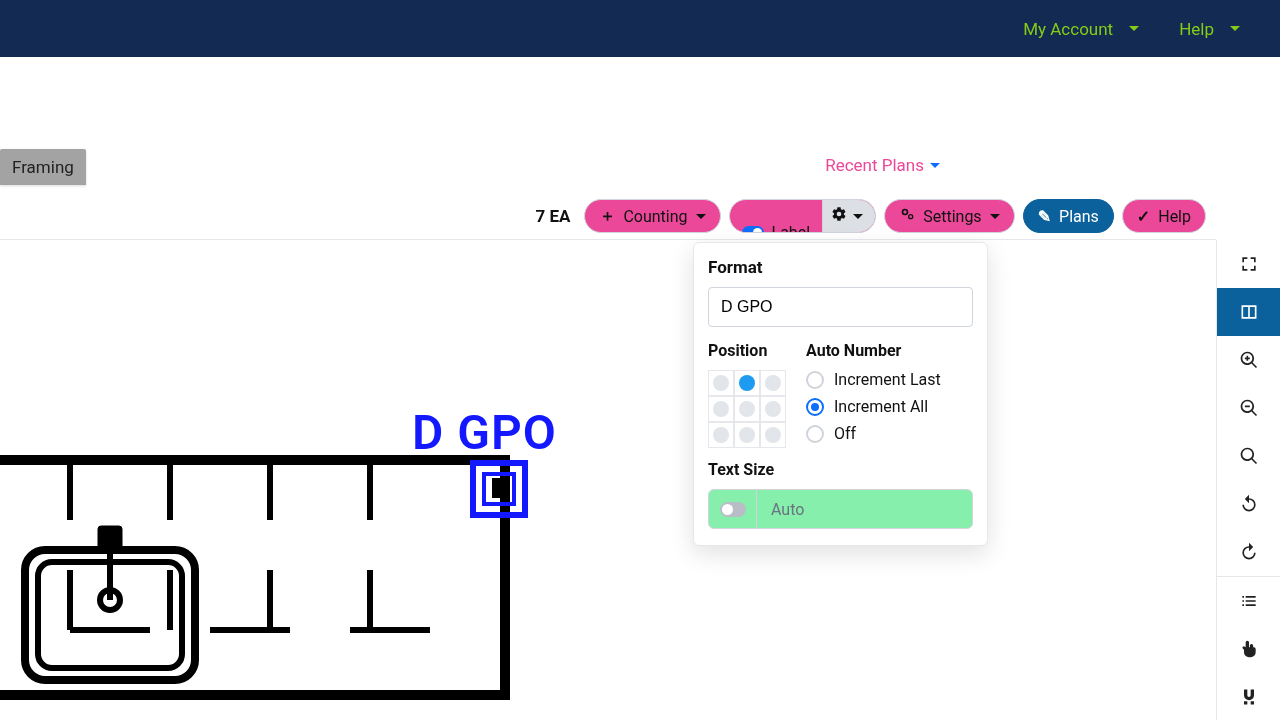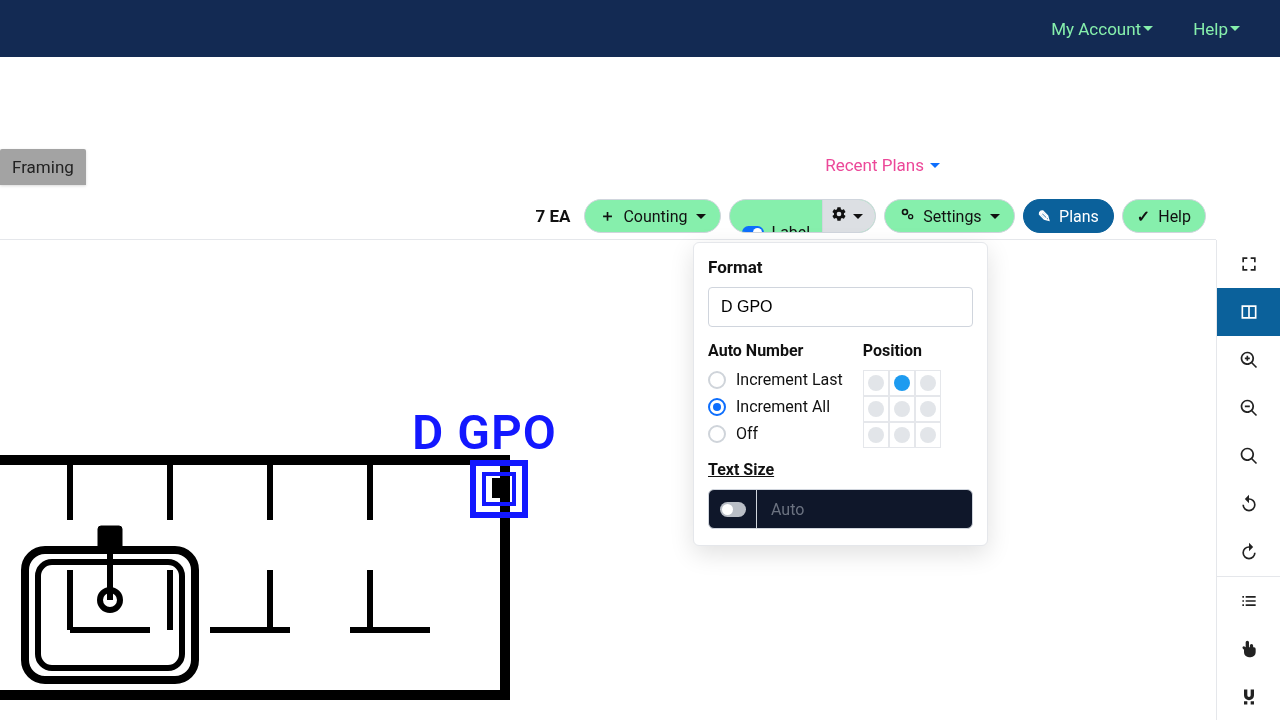--- a/index.html
+++ b/index.html
@@ -1,32 +1,32 @@
 <!DOCTYPE html>
 <html><head>
 <meta charset="utf-8">
 <style>
   * { box-sizing: border-box; margin: 0; padding: 0; }
   body { font-family: -apple-system, BlinkMacSystemFont, "Segoe UI", Roboto, Helvetica, Arial, sans-serif; font-size: 16px; color: #111; background: #fff; overflow: hidden; width: 1280px; height: 720px; position: relative; }
 
   
   .topnav { position: absolute; top: 0; left: 0; right: 0; height: 57px; background: #132a53; display: flex; align-items: center; justify-content: flex-end; padding: 0 40px 0 0; gap: 40px; }
-  .topnav a { color: #86efac; text-decoration: none; font-size: 17px; display: flex; align-items: center; gap: 2px; }
+  .topnav a { color: #84cc16; text-decoration: none; font-size: 17px; display: flex; align-items: center; gap: 16px; }
   .caret-down { width: 0; height: 0; border-left: 5px solid transparent; border-right: 5px solid transparent; border-top: 5px solid currentColor; display: inline-block; }
 
   
   .tabrow { position: absolute; top: 138px; left: 0; right: 0; height: 54px; display: flex; align-items: center; }
   .tab-framing { background: #a3a3a3; box-shadow: 0 1px 3px rgba(0,0,0,.15); border-radius: 2px 2px 0 0; padding: 8px 12px; margin-left: 0px; font-size: 17px; color: #222; position: relative; top: 2px; }
   .recent-plans { margin-left: auto; margin-right: 340px; color: #ec4899; font-size: 17px; display: flex; align-items: center; gap: 6px; cursor: pointer; }
   .recent-plans .caret-down { border-top-color: #0d6efd; }
 
   
   .toolbar { position: absolute; top: 193px; left: 0; right: 64px; height: 47px; display: flex; align-items: center; justify-content: flex-end; gap: 8px; padding: 0 10px 0 0; border-bottom: 1px solid #e5e7eb; }
   .ea-label { font-weight: 700; font-size: 17px; margin-right: 6px; }
-  .pill { background: #86efac; border: 1px solid #d0d5dd; border-radius: 20px; height: 34px; display: flex; align-items: center; padding: 0 14px; gap: 8px; font-size: 16px; cursor: pointer; }
+  .pill { background: #ec4899; border: 1px solid #d0d5dd; border-radius: 20px; height: 34px; display: flex; align-items: center; padding: 0 14px; gap: 8px; font-size: 16px; cursor: pointer; }
   .pill.active-gear { padding: 0; overflow: hidden; }
   .pill.active-gear .caret-part { background: #dcdfe3; padding: 0 12px 0 8px; height: 100%; display: flex; align-items: center; }
   .pill.edit { background: #0b619b; border-color: #0b619b; color: #fff; }
   .toggle-sw { width: 22px; height: 13px; background: #0d6efd; border-radius: 7px; position: relative; }
   .toggle-sw::after { content: ""; position: absolute; width: 9px; height: 9px; background: #fff; border-radius: 50%; top: 2px; right: 2px; }
 
   
   .plus-ic::before { content: "＋"; font-weight: 700; }
   .check-ic::before { content: "✓"; font-weight: 700; }
   .edit-ic::before { content: "✎"; font-weight: 700; }
@@ -40,22 +40,22 @@
   .pos-grid { display: grid; grid-template-columns: repeat(3, 26px); grid-template-rows: repeat(3, 26px); }
   .pos-cell { border: 1px solid #e5e7eb; display: flex; align-items: center; justify-content: center; }
   .pos-dot { width: 16px; height: 16px; border-radius: 50%; background: #e2e5e9; }
   .pos-dot.sel { background: #1d9bf0; }
   .radio-list { display: flex; flex-direction: column; gap: 8px; font-size: 16px; }
   .radio-item { display: flex; align-items: center; gap: 10px; cursor: pointer; }
   .radio-outer { width: 18px; height: 18px; border: 2px solid #cfd4da; border-radius: 50%; display: flex; align-items: center; justify-content: center; }
   .radio-outer.sel { border-color: #0d6efd; }
   .radio-inner { width: 8px; height: 8px; border-radius: 50%; background: #0d6efd; display: none; }
   .radio-outer.sel .radio-inner { display: block; }
-  .textsize-row h5 { font-size: 16px; font-weight: 700; margin: 6px 0 10px 0; text-decoration: underline; }
-  .textsize-ctrl { display: flex; align-items: center; background: #0f172a; border: 1px solid #d0d5dd; border-radius: 6px; height: 40px; }
+  .textsize-row h5 { font-size: 16px; font-weight: 700; margin: 6px 0 10px 0; }
+  .textsize-ctrl { display: flex; align-items: center; background: #86efac; border: 1px solid #d0d5dd; border-radius: 6px; height: 40px; }
   .textsize-ctrl .sw-wrap { width: 48px; display: flex; align-items: center; justify-content: center; border-right: 1px solid #d0d5dd; height: 100%; }
   .sw-off { width: 26px; height: 15px; background: #b9bec6; border-radius: 8px; position: relative; }
   .sw-off::after { content: ""; position: absolute; width: 11px; height: 11px; background: #fff; border-radius: 50%; top: 2px; left: 2px; }
   .textsize-ctrl .auto-lbl { padding-left: 14px; color: #6b7280; font-size: 16px; }
 
   
   .side { position: absolute; top: 240px; right: 0; width: 64px; background: #fff; border-left: 1px solid #e5e7eb; display: flex; flex-direction: column; }
   .side .sbtn { height: 48px; display: flex; align-items: center; justify-content: center; cursor: pointer; color: #222; }
   .side .sbtn.active { background: #0b619b; color: #fff; }
   .side .sep { height: 1px; background: #e5e7eb; }
@@ -138,71 +138,71 @@
     <span class="check-ic"></span>
     <span>Help</span>
   </div>
 </div>
 
 <div class="popover">
   <h4>Format</h4>
   <input type="text" value="D GPO" style="">
 
   <div class="pop-row">
+    <div class="pop-col">
+      <h5>Position</h5>
+      <div class="pos-grid">
+        <div class="pos-cell">
+            <span class="pos-dot"></span>
+          </div>
+        <div class="pos-cell">
+            <span class="pos-dot sel"></span>
+          </div>
+        <div class="pos-cell">
+            <span class="pos-dot"></span>
+          </div>
+        <div class="pos-cell">
+            <span class="pos-dot"></span>
+          </div>
+        <div class="pos-cell">
+            <span class="pos-dot"></span>
+          </div>
+        <div class="pos-cell">
+            <span class="pos-dot"></span>
+          </div>
+        <div class="pos-cell">
+            <span class="pos-dot"></span>
+          </div>
+        <div class="pos-cell">
+            <span class="pos-dot"></span>
+          </div>
+        <div class="pos-cell">
+            <span class="pos-dot"></span>
+          </div>
+      </div>
+    </div>
     <div class="pop-col">
       <h5>Auto Number</h5>
       <div class="radio-list">
         <div class="radio-item">
           <span class="radio-outer"></span>
           <span>Increment Last</span>
         </div>
         <div class="radio-item">
           <span class="radio-outer sel">
               <span class="radio-inner"></span>
             </span>
           <span>Increment All</span>
         </div>
         <div class="radio-item">
           <span class="radio-outer"></span>
           <span>Off</span>
         </div>
       </div>
     </div>
-    <div class="pop-col">
-      <h5>Position</h5>
-      <div class="pos-grid">
-        <div class="pos-cell">
-            <span class="pos-dot"></span>
-          </div>
-        <div class="pos-cell">
-            <span class="pos-dot sel"></span>
-          </div>
-        <div class="pos-cell">
-            <span class="pos-dot"></span>
-          </div>
-        <div class="pos-cell">
-            <span class="pos-dot"></span>
-          </div>
-        <div class="pos-cell">
-            <span class="pos-dot"></span>
-          </div>
-        <div class="pos-cell">
-            <span class="pos-dot"></span>
-          </div>
-        <div class="pos-cell">
-            <span class="pos-dot"></span>
-          </div>
-        <div class="pos-cell">
-            <span class="pos-dot"></span>
-          </div>
-        <div class="pos-cell">
-            <span class="pos-dot"></span>
-          </div>
-      </div>
-    </div>
   </div>
 
   <div class="textsize-row">
     <h5>Text Size</h5>
     <div class="textsize-ctrl">
       <div class="sw-wrap">
           <span class="sw-off"></span>
         </div>
       <span class="auto-lbl">Auto</span>
     </div>

